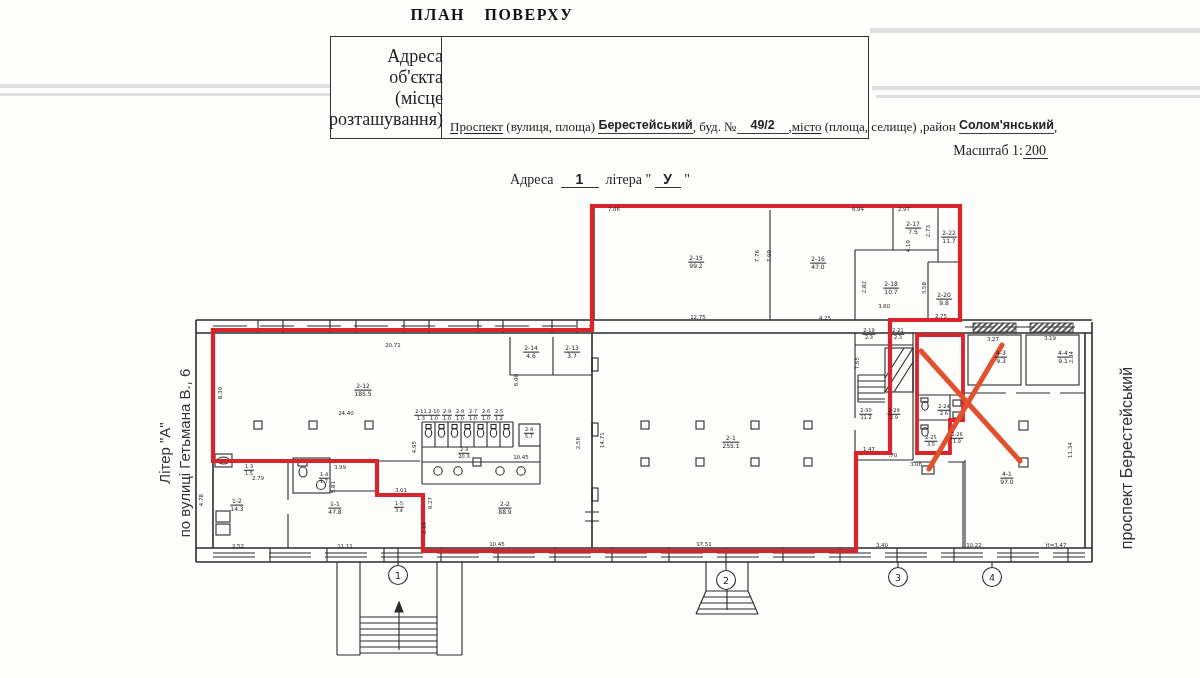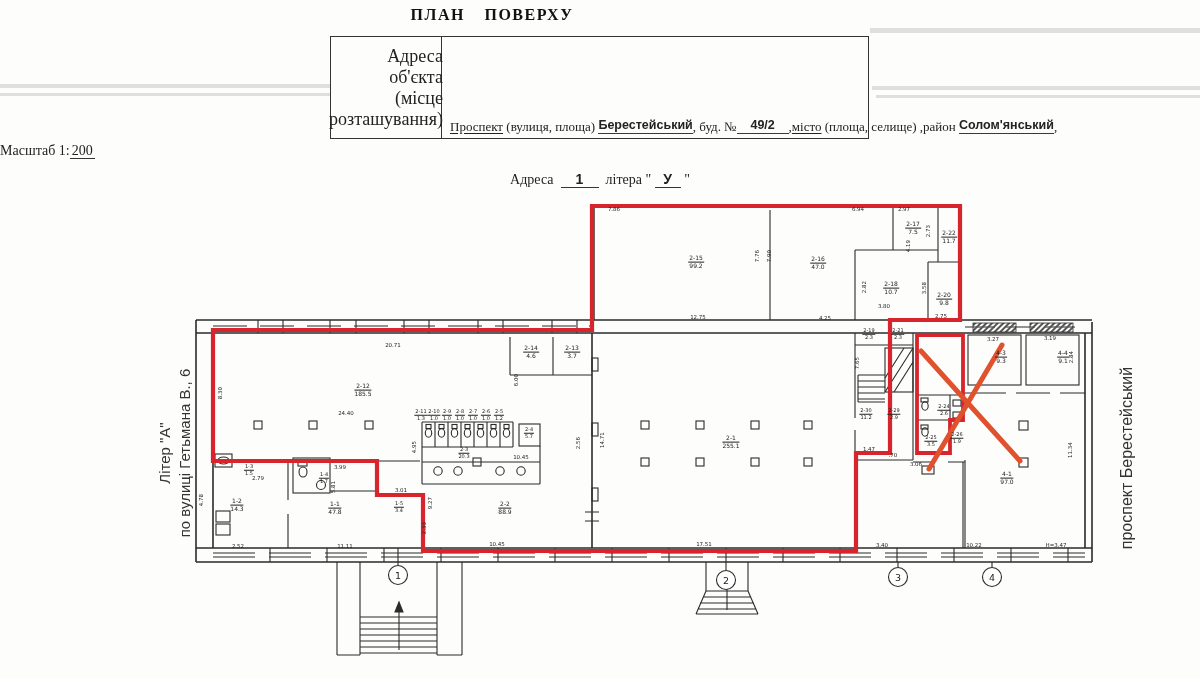--- a/index.html
+++ b/index.html
@@ -23,21 +23,21 @@
        display:flex;background:#fdfdfc}
   .addr-left{width:106px;border-right:1.4px solid #333;display:flex;align-items:center;
        justify-content:center;text-align:right;font-size:18px;white-space:pre-line;padding:2px}
   .addr-rows{flex:1;display:flex;justify-content:flex-start;padding:4px 8px 4px 8px}
   .arow{display:flex;align-items:flex-end;font-size:13px;line-height:1.1}
   .arow .fld{white-space:pre}
   .arow u{text-underline-offset:2px}
   .blank{flex:1;border-bottom:1px solid #3a3a3a;text-align:center;
        font-family:"Liberation Sans",sans-serif;font-weight:700;font-size:12.5px;padding-bottom:0}
   .blank.short{flex:0 0 52px}
-  #scale-line{top:143px;left:0;width:1048px;text-align:left;font-size:14px}
+  #scale-line{top:143px;left:0;width:1048px;text-align:right;font-size:14px}
   #scale-line .uval{border-bottom:1px solid #333;padding:0 2px}
   #floor-line{top:171px;left:0;width:1200px;text-align:center;font-size:14px}
   .fblank{display:inline-block;border-bottom:1px solid #333;min-width:38px;text-align:center;
        font-family:"Liberation Sans",sans-serif;font-weight:700}
   .fblank.narrow{min-width:26px}
   #side-left{left:45px;top:433px;width:260px;height:40px;transform:rotate(-90deg);
        text-align:center;font-family:"Liberation Sans",sans-serif;font-size:15px;color:#333;line-height:1.3}
   #side-right{left:1009px;top:447px;width:240px;height:22px;transform:rotate(-90deg);
        text-align:center;font-family:"Liberation Sans",sans-serif;font-size:16px;color:#333}
 </style>

